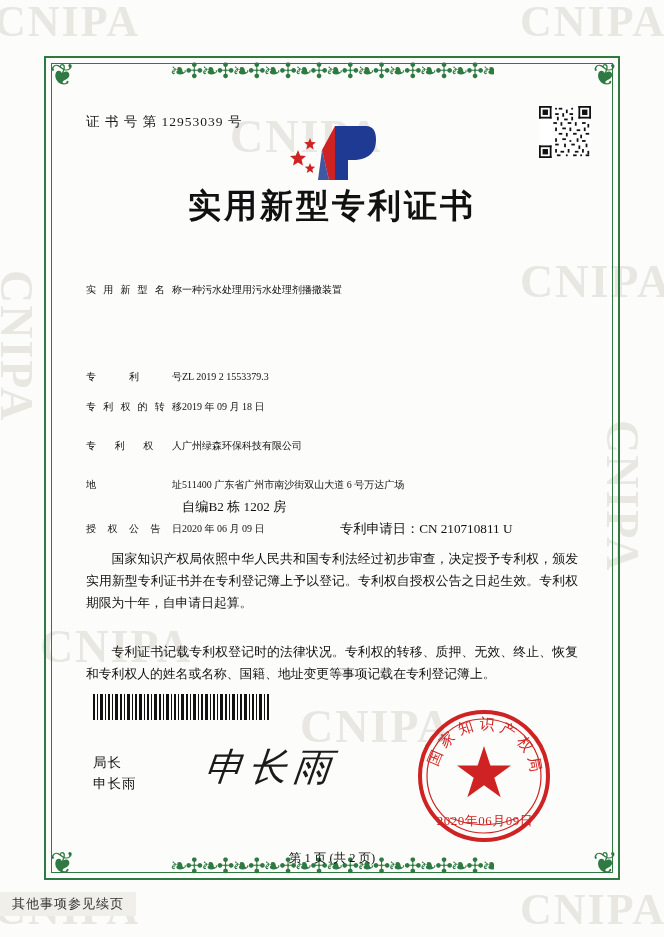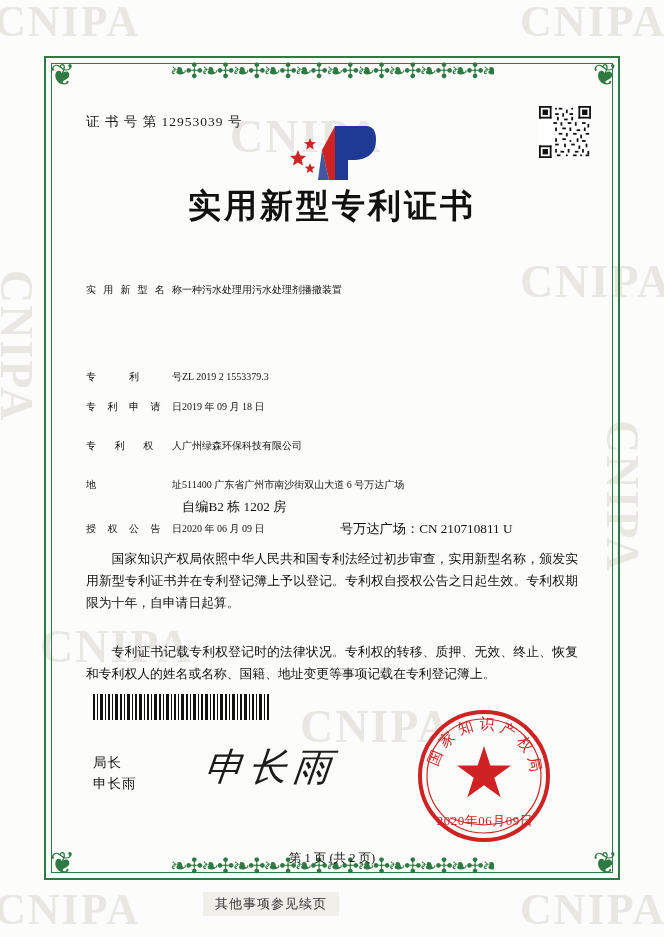--- a/index.html
+++ b/index.html
@@ -213,21 +213,21 @@
     left: 0; top: 850px;
     width: 664px;
     text-align: center;
     font-size: 12.5px;
     color: #111;
   }
   #footnote {
     position: absolute;
     left: 0; top: 892px;
     width: 542px;
-    text-align: center;
+    text-align: left;
     font-size: 13px;
     color: #333;
     letter-spacing: 1px;
   }
   #footnote span {
     display: inline-block;
     padding: 3px 12px;
     background: #f1efe9;
   }
 </style>
@@ -344,40 +344,40 @@
   <div class="field" style="top:281px;">
     <span class="lbl">实用新型名称</span><span class="val">一种污水处理用污水处理剂播撒装置</span>
   </div>
 
 
   <div class="field" style="top:359px;margin-top:9px;">
     <span class="lbl">专 利 号</span><span class="val">ZL 2019 2 1553379.3</span>
   </div>
 
   <div class="field" style="top:398px;">
-    <span class="lbl">专利申请日</span><span class="val">2019 年 09 月 18 日</span>
+    <span class="lbl">专利权的转移</span><span class="val">2019 年 09 月 18 日</span>
   </div>
 
   <div class="field" style="top:437px;">
     <span class="lbl">专 利 权 人</span><span class="val">广州绿森环保科技有限公司</span>
   </div>
 
   <div class="field" style="top:476px;">
     <span class="lbl">地 址</span><span class="val">511400 广东省广州市南沙街双山大道 6 号万达广场</span>
   </div>
   <div class="cont" style="top:498px;">自编B2 栋 1202 房</div>
 
   <div class="field" style="top:520px;">
     <span class="lbl">授权公告日</span><span class="val">2020 年 06 月 09 日</span>
   </div>
   <div class="pub-no" style="top:520px;">
-    <span>号万达广场：</span><span>CN 210710811 U</span>
-  </div>
-
-  <div class="para" style="top:548px;">国家知识产权局依照中华人民共和国专利法经过初步审查，实用新型名称，颁发实用新型专利证书并在专利登记簿上予以登记。专利权自授权公告之日起生效。专利权期限为十年，自申请日起算。</div>
+    <span>专利申请日：</span><span>CN 210710811 U</span>
+  </div>
+
+  <div class="para" style="top:548px;">国家知识产权局依照中华人民共和国专利法经过初步审查，决定授予专利权，颁发实用新型专利证书并在专利登记簿上予以登记。专利权自授权公告之日起生效。专利权期限为十年，自申请日起算。</div>
   <div class="para" style="top:641px;">专利证书记载专利权登记时的法律状况。专利权的转移、质押、无效、终止、恢复和专利权人的姓名或名称、国籍、地址变更等事项记载在专利登记簿上。</div>
 
   <svg id="barcode" viewBox="0 0 176 26" preserveAspectRatio="none">
     <g fill="#111">
       <rect x="0" y="0" width="2" height="26"></rect>
         <rect x="4" y="0" width="1" height="26"></rect>
       <rect x="7" y="0" width="3" height="26"></rect>
         <rect x="12" y="0" width="1" height="26"></rect>
       <rect x="15" y="0" width="2" height="26"></rect>
         <rect x="19" y="0" width="1" height="26"></rect>

